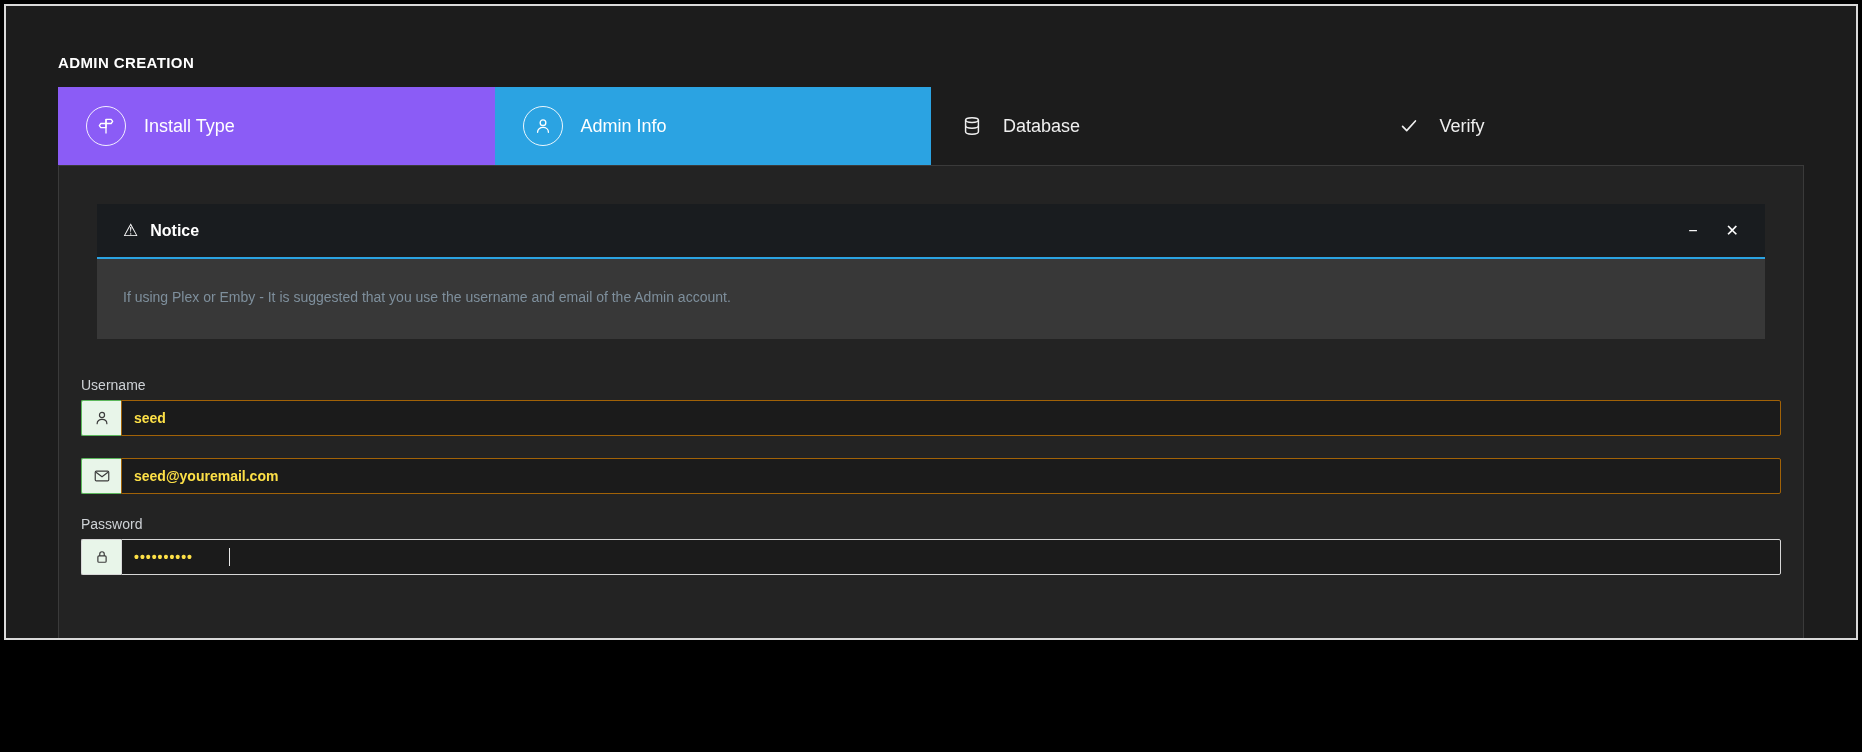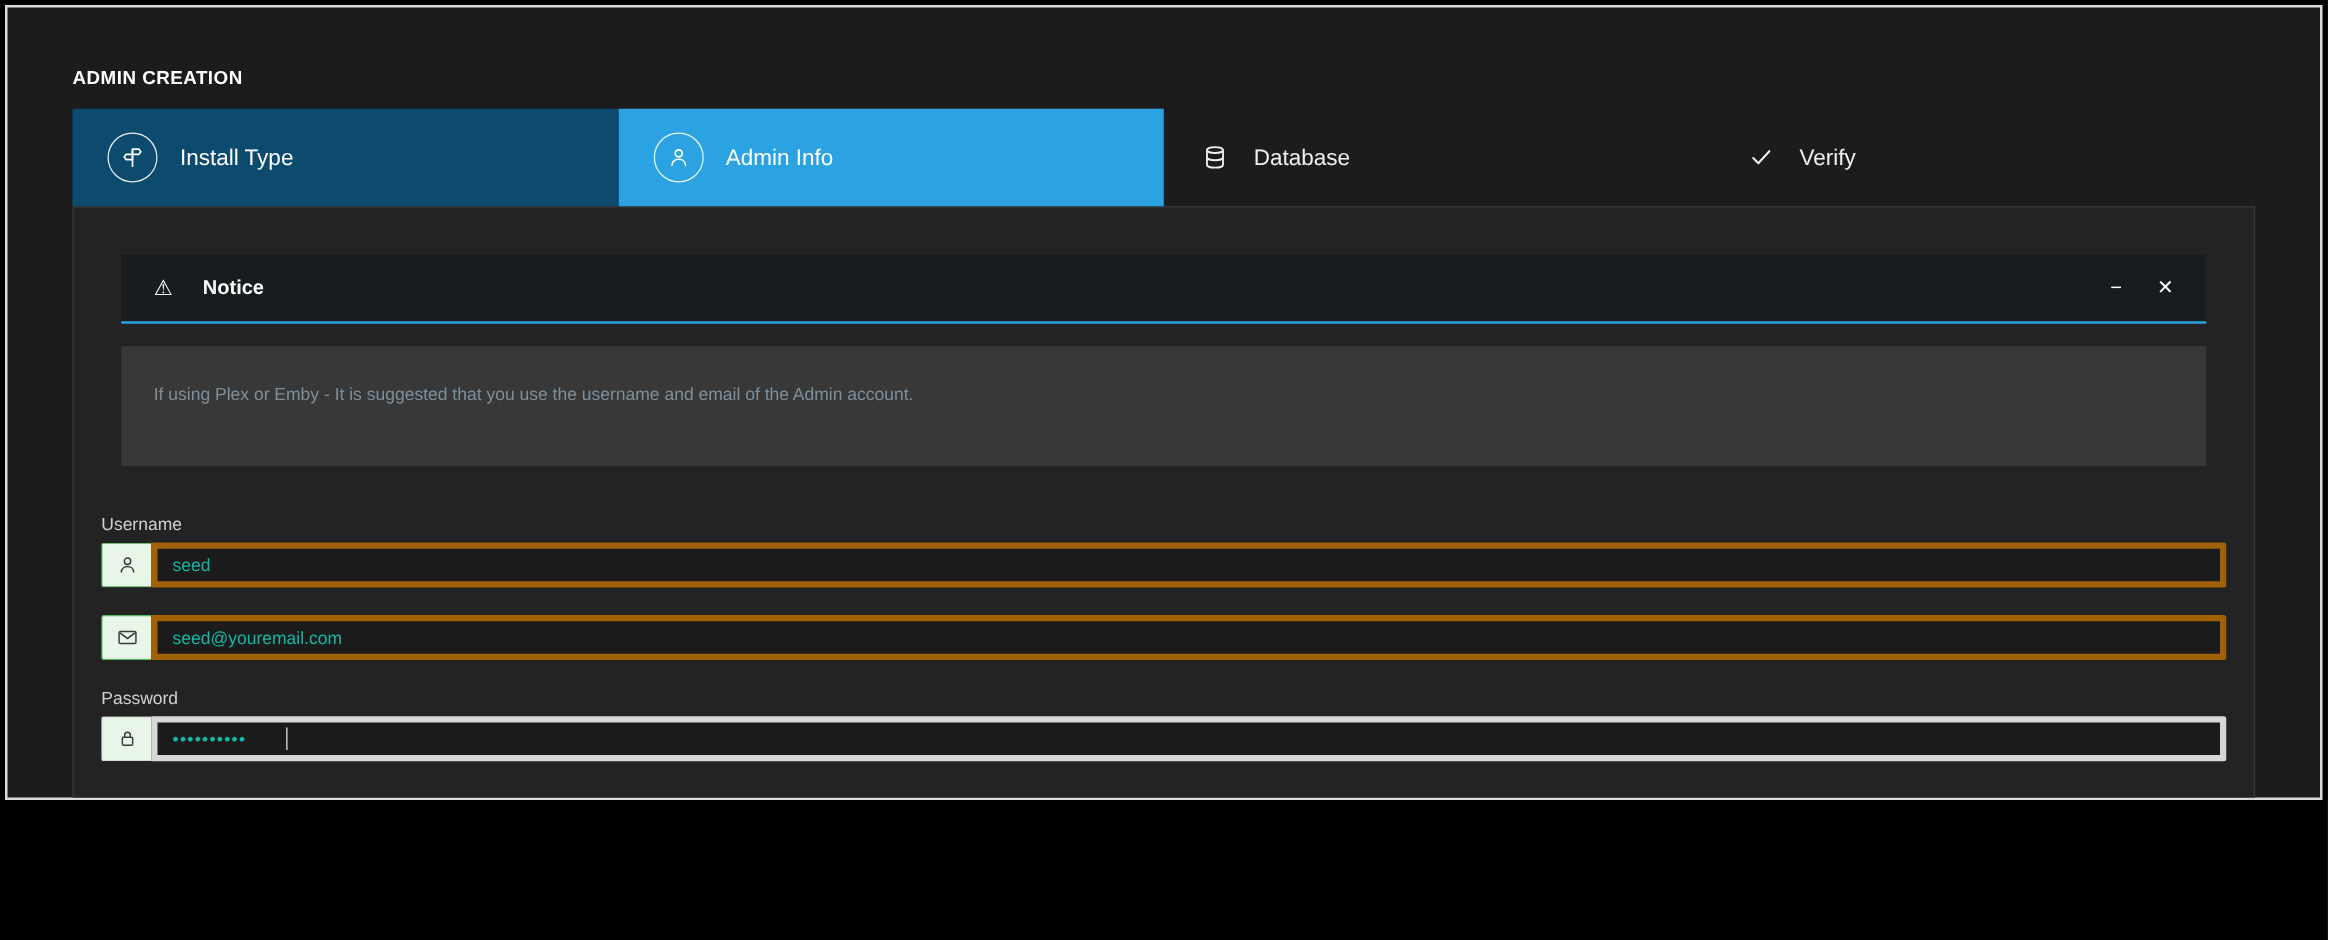--- a/index.html
+++ b/index.html
@@ -36,21 +36,21 @@
   .steps { display: flex; height: 78px; }
   .step {
     flex: 1;
     display: flex;
     align-items: center;
     gap: 18px;
     padding-left: 28px;
     color: #efefef;
     cursor: pointer;
   }
-  .step.complete { background: #0c4a6e; color: #fff; }
+  .step.complete { background: #8b5cf6; color: #fff; }
   .step.active   { background: #2ba3e2; color: #fff; }
   .step-icon {
     width: 40px; height: 40px;
     border-radius: 50%;
     border: 1.5px solid rgba(255,255,255,0.9);
     display: flex; align-items: center; justify-content: center;
     flex: 0 0 auto;
   }
   .step.pending .step-icon { border: none; width: 26px; height: 26px; }
   .step-label { font-size: 18px; }
@@ -67,31 +67,30 @@
   .notice-header {
     background: #191c1f;
     border-bottom: 2px solid #2ba3e2;
     height: 55px;
     display: flex;
     align-items: center;
     padding: 0 26px;
     color: #ffffff;
   }
   .warn-glyph { font-size: 17px; line-height: 1; }
-  .notice-title { font-weight: bold; font-size: 16px; margin-left: 24px; }
+  .notice-title { font-weight: bold; font-size: 16px; margin-left: 12px; }
   .notice-controls { margin-left: auto; display: flex; gap: 28px; }
   .notice-ctrl {
     color: #ffffff; font-size: 16px; line-height: 1; cursor: pointer;
   }
   .notice-body {
     background: #383838;
-    padding: 30px 26px 50px;
+    padding: 30px 26px 34px;
     color: #7e8f9c;
     font-size: 14px;
-    margin-top: 18px;
   }
 
   
   .field { margin-bottom: 22px; }
   .field-label {
     color: #ced2d6;
     font-size: 14px;
     font-weight: normal;
     margin-bottom: 7px;
   }
@@ -102,27 +101,28 @@
     border: 1px solid #5cb85c;
     border-right: none;
     display: flex; align-items: center; justify-content: center;
     color: #3c3c3c;
     border-radius: 2px 0 0 2px;
     flex: 0 0 auto;
   }
   .text-input {
     flex: 1;
     background: #1b1b1b;
-    border: 5px solid #a16207;
-    color: #14b8a6;
+    border: 1px solid #a16207;
+    color: #fde047;
     font-size: 14px;
     padding: 0 12px;
     outline: none;
     border-radius: 0 2px 2px 0;
     font-family: "Liberation Sans", sans-serif;
+    font-weight: bold;
   }
   .field.password .addon { border-color: #d7d7d7; }
   .field.password .text-input { border-color: #d7d7d7; letter-spacing: 1px; }
   .caret {
     position: absolute;
     left: 148px; top: 9px;
     width: 1px; height: 18px;
     background: #e8e8e8;
   }
 

